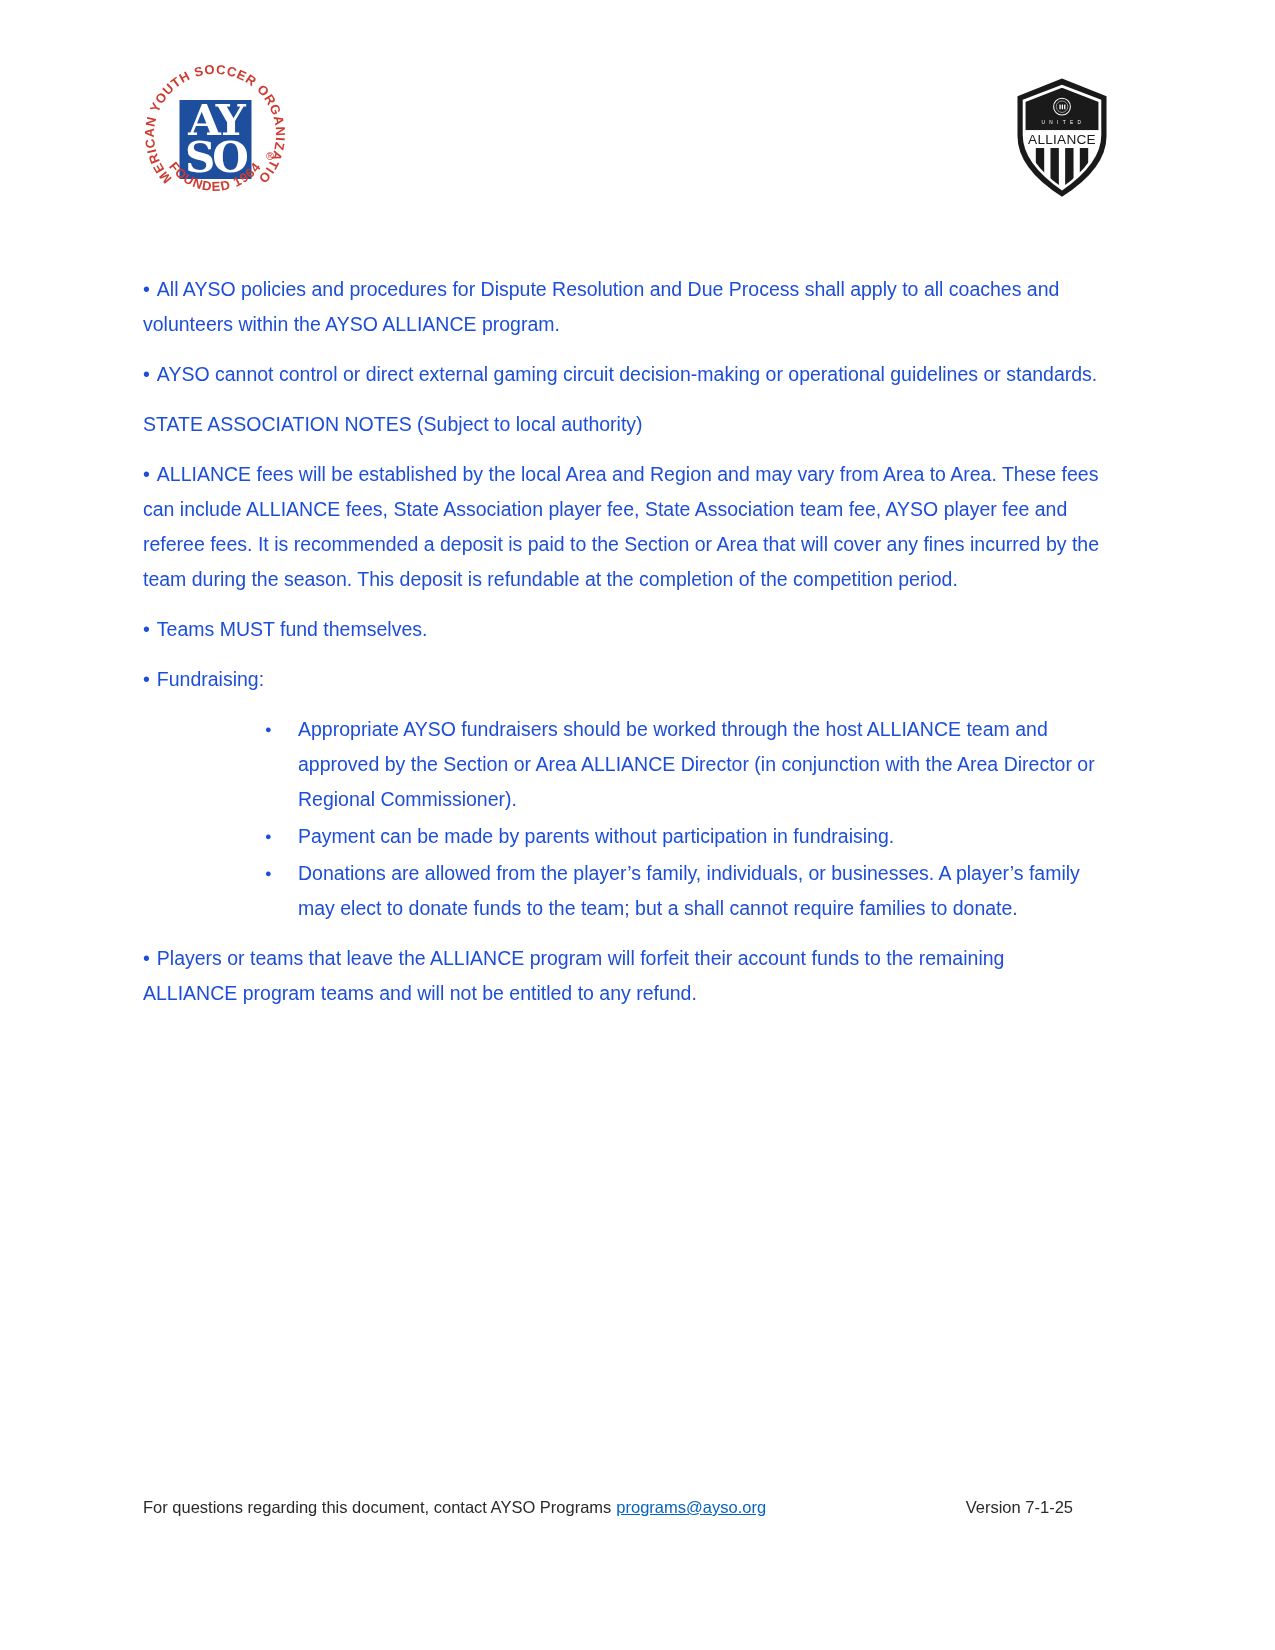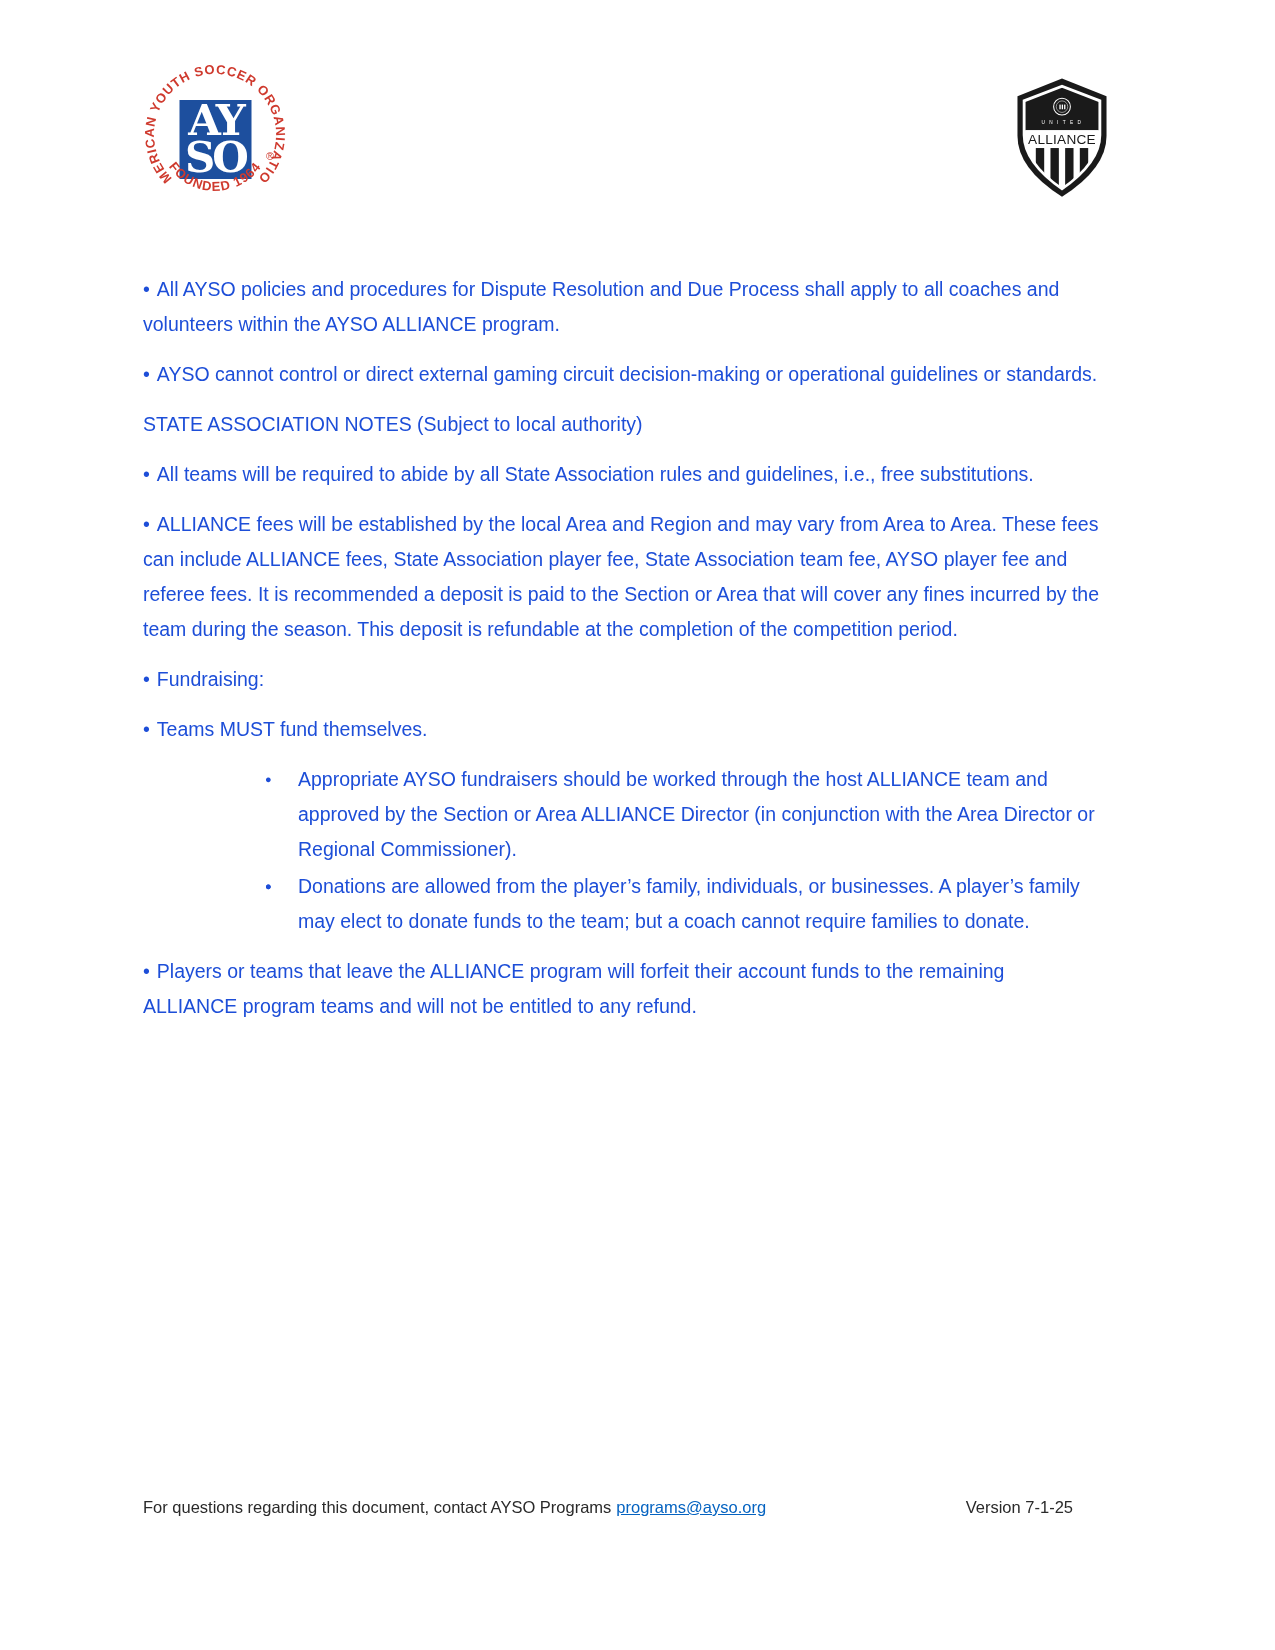--- a/index.html
+++ b/index.html
@@ -96,33 +96,32 @@
   </svg>
 
   <div class="doc-body">
 
     <p><span class="bullet-char">•</span><span>All AYSO policies and procedures for Dispute Resolution and Due Process shall apply to all coaches and volunteers within the AYSO ALLIANCE program.</span></p>
 
     <p><span class="bullet-char">•</span><span>AYSO cannot control or direct external gaming circuit decision-making or operational guidelines or standards.</span></p>
 
     <p><span>STATE ASSOCIATION NOTES (Subject to local authority)</span></p>
 
-    <p><span class="bullet-char">•</span><span>All teams will be required to abide by all State Association rules and guidelines, i.e., free substitutions.</span></p>
 
 
     <p><span class="bullet-char">•</span><span>ALLIANCE fees will be established by the local Area and Region and may vary from Area to Area. These fees can include ALLIANCE fees, State Association player fee, State Association team fee, AYSO player fee and referee fees. It is recommended a deposit is paid to the Section or Area that will cover any fines incurred by the team during the season.  This deposit is refundable at the completion of the competition period.</span></p>
 
+    <p><span class="bullet-char">•</span><span>Teams MUST fund themselves.</span></p>
+
     <p><span class="bullet-char">•</span><span>Fundraising:</span></p>
-
-    <p><span class="bullet-char">•</span><span>Teams MUST fund themselves.</span></p>
 
     <div class="sub-list">
       <div class="sub-item"><span class="sub-dot">●</span><span>Appropriate AYSO fundraisers should be worked through the host ALLIANCE team and approved by the Section or Area ALLIANCE Director (in conjunction with the Area Director or Regional Commissioner).</span></div>
-      <div class="sub-item"><span class="sub-dot">●</span></div>
-      <div class="sub-item"><span class="sub-dot">●</span><span>Donations are allowed from the player’s family, individuals, or businesses. A player’s family may elect to donate funds to the team; but a coach cannot require families to donate.</span></div>
+      <div class="sub-item"><span class="sub-dot">●</span><span>Payment can be made by parents without participation in fundraising.</span></div>
+      <div class="sub-item"><span class="sub-dot">●</span><span>Donations are allowed from the player’s family, individuals, or businesses. A player’s family may elect to donate funds to the team; but a shall cannot require families to donate.</span></div>
     </div>
 
     <p><span class="bullet-char">•</span><span>Players or teams that leave the ALLIANCE program will forfeit their account funds to the remaining ALLIANCE program teams and will not be entitled to any refund.</span></p>
 
 
   </div>
 
   <div class="doc-footer">
     <div class="footer-left"><span>For questions regarding this document, contact AYSO Programs</span><a class="footer-link">programs@ayso.org</a></div>
     <div class="footer-version">Version 7-1-25</div>

